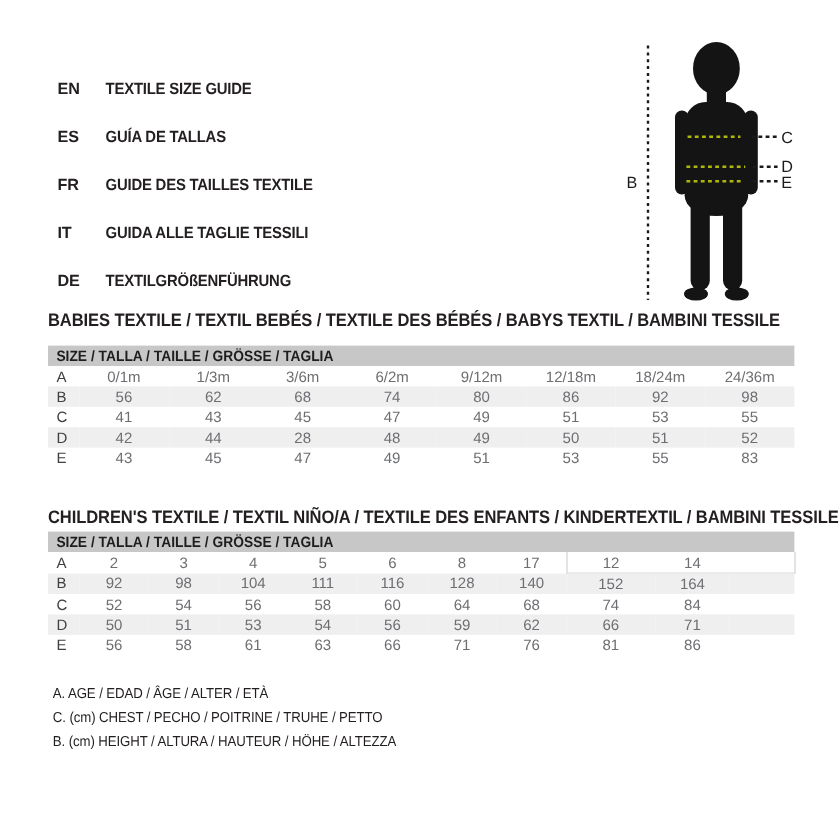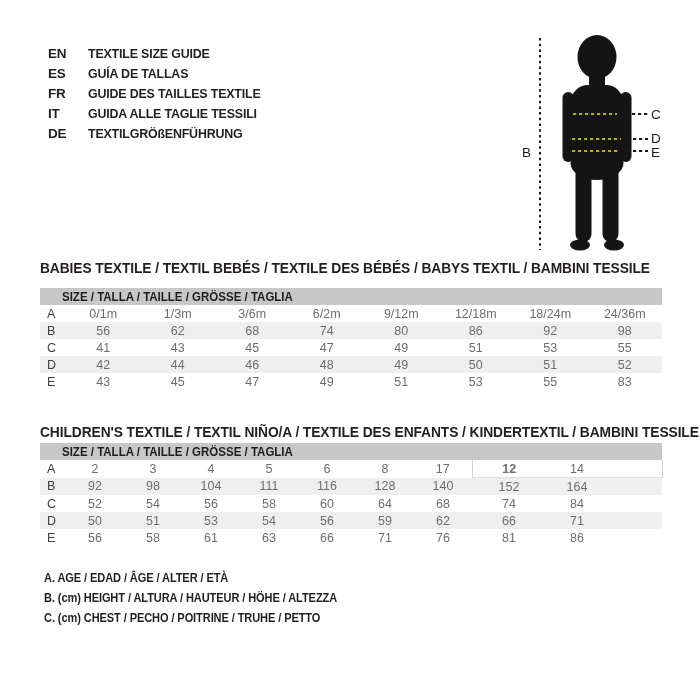--- a/index.html
+++ b/index.html
@@ -4,48 +4,48 @@
 <style>
   html,body{margin:0;padding:0;background:#fff;}
   .page{
     position:relative;width:700px;height:700px;background:#ffffff;overflow:hidden;
     font-family:"Liberation Sans","DejaVu Sans",sans-serif;color:#231f20;
   }
   .cond{display:inline-block;transform:scaleX(0.92);transform-origin:0 50%;white-space:nowrap;}
 
   
   .langs{position:absolute;left:48px;top:44px;}
-  .lang-row{display:flex;height:20px;line-height:20px;font-size:13.5px;font-weight:bold;letter-spacing:-0.2px;}
+  .lang-row{display:flex;height:20px;line-height:20px;font-size:13.5px;font-weight:bold;letter-spacing:-0.2px;margin-top:20px;}
   .lang-code{width:40px;flex:0 0 40px;}
 
   
   .figure{position:absolute;left:500px;top:25px;width:180px;height:235px;}
   .figure svg{display:block;width:100%;height:100%;}
 
   
   .section-title{position:absolute;left:40px;font-size:15px;font-weight:bold;letter-spacing:-0.1px;white-space:nowrap;line-height:14px;}
   #babies-title{top:261px;}
   #children-title{top:425px;}
 
   
   .size-table{position:absolute;left:40px;width:622px;border-collapse:collapse;table-layout:fixed;font-size:12.5px;}
   #babies-table{top:288px;}
   #children-table{top:443px;}
   .size-table td{height:17px;padding:0;text-align:center;vertical-align:middle;color:#6d6e71;}
-  .size-table thead td{background:#c7c7c7;color:#1d1d1f;font-weight:bold;text-align:left;padding-left:22px;}
+  .size-table thead td{background:#c7c7c7;color:#1d1d1f;font-weight:bold;text-align:left;padding-left:7px;}
   .size-table td.rowlabel{text-align:left;padding-left:7px;color:#404042;}
   .size-table tbody tr:nth-child(even){background:#efeff0;}
   
-  #children-table tbody tr:first-child td:nth-child(9){border-left:1px solid #d2d2d2;font-weight:bold;}
+  #children-table tbody tr:first-child td:nth-child(9){border-left:1px solid #d2d2d2;}
   #children-table tbody tr:first-child td:nth-child(n+9){border-bottom:1px solid #dedede;background:#fff;}
   #children-table tbody tr:first-child td:last-child{border-right:1px solid #d2d2d2;}
 
   
   .legend{position:absolute;left:44px;top:568px;}
-  .legend-line{height:20px;line-height:20px;font-size:12px;font-weight:bold;letter-spacing:-0.1px;white-space:nowrap;}
+  .legend-line{height:20px;line-height:20px;font-size:12px;font-weight:normal;letter-spacing:-0.1px;white-space:nowrap;}
 </style>
 </head>
 <body>
 
 <div class="page">
 
   <div class="langs">
     <div class="lang-row">
       <span class="lang-code">EN</span>
       <span class="cond">TEXTILE SIZE GUIDE</span>
@@ -155,21 +155,21 @@
           <td>47</td>
           <td>49</td>
           <td>51</td>
           <td>53</td>
           <td>55</td>
         </tr>
         <tr>
           <td class="rowlabel">D</td>
           <td>42</td>
           <td>44</td>
-          <td>46</td>
+          <td>28</td>
           <td>48</td>
           <td>49</td>
           <td>50</td>
           <td>51</td>
           <td>52</td>
         </tr>
         <tr>
           <td class="rowlabel">E</td>
           <td>43</td>
           <td>45</td>
@@ -269,17 +269,17 @@
           <td>76</td>
           <td>81</td>
           <td>86</td>
           <td></td>
         </tr>
       </tbody>
   </table>
 
   <div class="legend">
     <div class="legend-line"><span class="cond">A. AGE / EDAD / ÂGE / ALTER / ETÀ</span></div>
+    <div class="legend-line"><span class="cond">C. (cm) CHEST / PECHO / POITRINE / TRUHE / PETTO</span></div>
     <div class="legend-line"><span class="cond">B. (cm) HEIGHT / ALTURA / HAUTEUR / HÖHE / ALTEZZA</span></div>
-    <div class="legend-line"><span class="cond">C. (cm) CHEST / PECHO / POITRINE / TRUHE / PETTO</span></div>
   </div>
 
 </div>
 
 </body></html>

